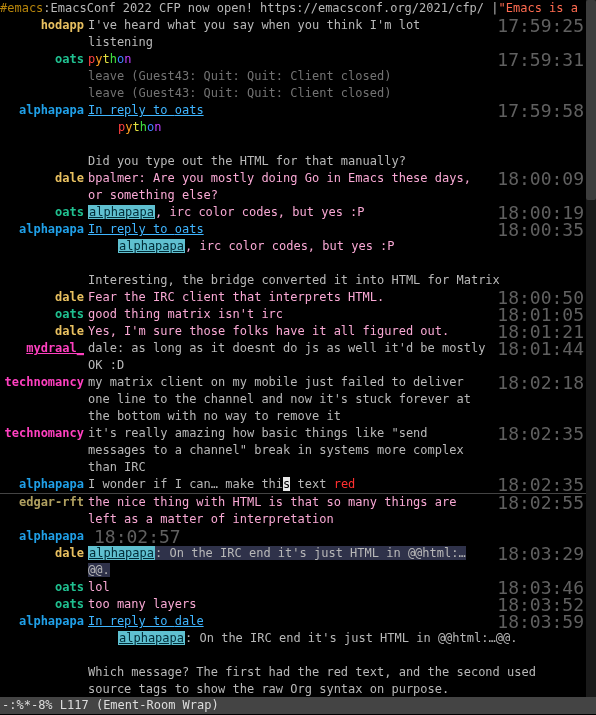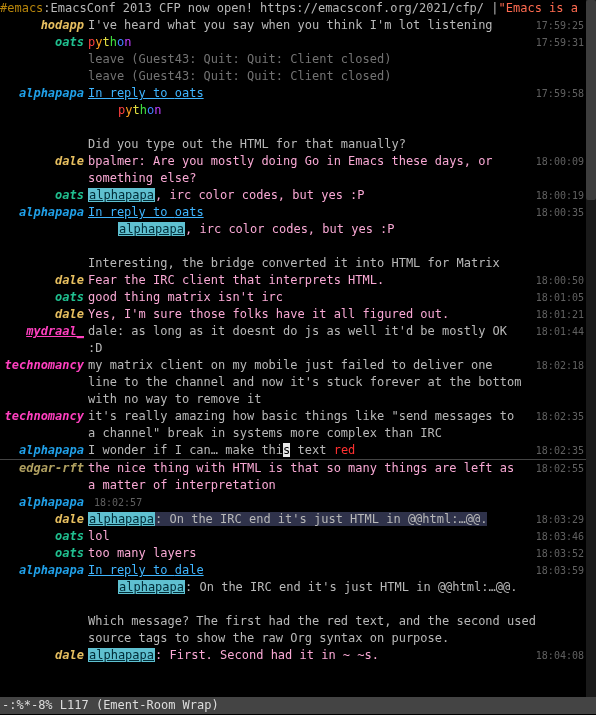--- a/index.html
+++ b/index.html
@@ -36,33 +36,32 @@
   .thumb {
     position: absolute; right: 0; top: 0; width: 10px; height: 200px;
     background: #3d3d3d; border-radius: 2px;
   }
   .row { display: flex; align-items: flex-start; padding-right: 12px; }
   .nick {
     width: 88px; flex: none;
     text-align: right;
     padding-right: 4px;
     font-weight: bold;
-    font-style: italic;
   }
   .msg {
     flex: 1 1 auto;
     color: #b8b8b8;
     white-space: pre-wrap;
     word-wrap: break-word;
     padding-right: 4px;
   }
   .ts {
     flex: none;
     color: #606060;
-    font-size: 10px;
+    font-size: 18px;
     padding-left: 6px;
     white-space: nowrap;
   }
   .faded { color: #737373; text-align: center; }
   .link { color: #3fb5ff; text-decoration: underline; margin-top: 6px; }
   .mention {
     background: #5fc0d0; color: #002b36; text-decoration: underline; padding: 0 1px;
   }
   .hl-line { background: #2f324a; display: inline; }
   .cursor { background: #e8e8e8; color: #000; }
@@ -83,21 +82,21 @@
   }
   .modeline .buf{font-weight:bold;color:#fff}
 </style>
 </head>
 <body>
 
 <div class="win">
   <div class="headerbar">
     <span class="channel">#emacs</span>
     <span>: </span>
-    <span class="topic">EmacsConf 2013 CFP now open! https://emacsconf.org/2021/cfp/ | </span>
+    <span class="topic">EmacsConf 2022 CFP now open! https://emacsconf.org/2021/cfp/ | </span>
     <span class="topic-quote">"Emacs is a co</span>
   </div>
 
   <div class="body" id="body">
       <div class="row">
         <div class="nick n-hodapp">hodapp</div>
         <div class="msg"><span>I've heard what you say when you think I'm lot listening</span></div>
         <div class="ts">17:59:25</div>
       </div>
       <div class="row">

